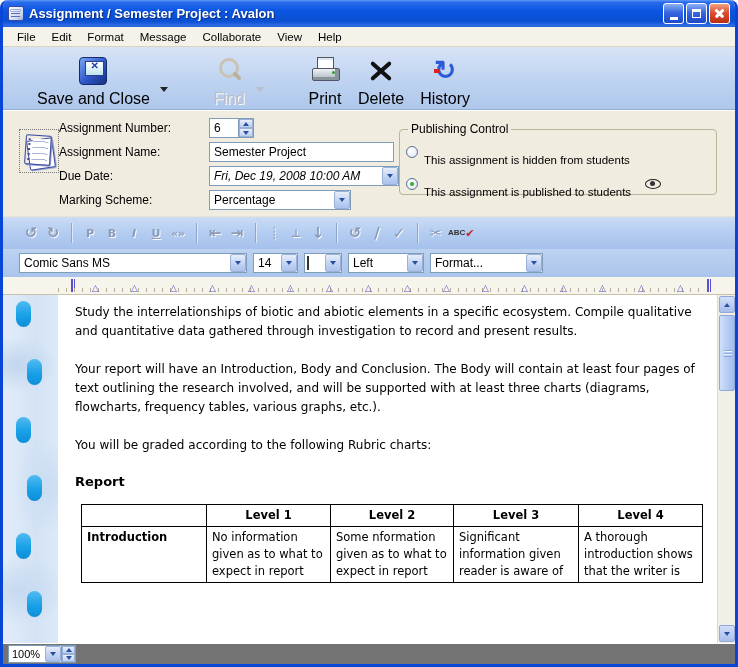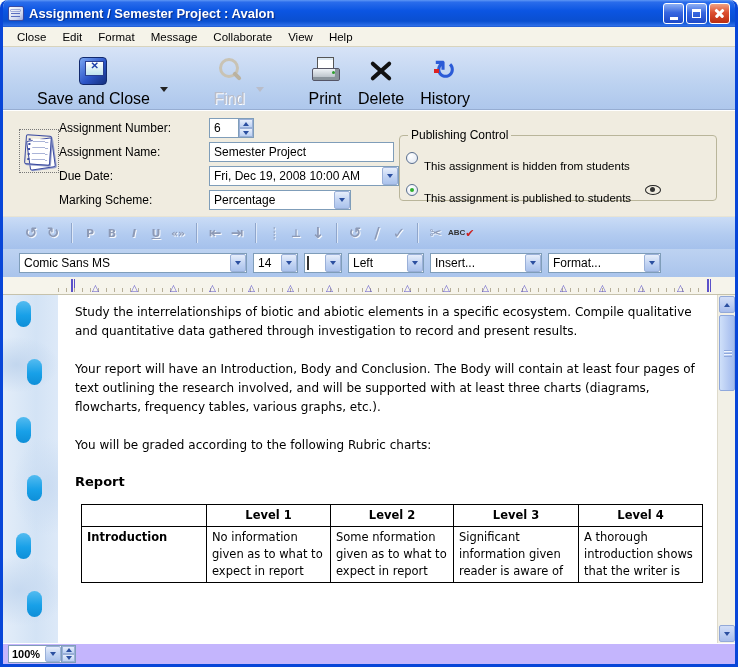--- a/index.html
+++ b/index.html
@@ -67,21 +67,21 @@
   .tinput{height:20px;border:1px solid #7f9db9;background:#fff;font-size:12px;font-family:"Liberation Sans",sans-serif;padding:2px 4px;display:flex;align-items:center;}
   .spinner{display:flex;flex-direction:column;width:15px;height:20px;border:1px solid #7f9db9;border-left:none;}
   .spin{flex:1;background:linear-gradient(180deg,#e7eefb,#bcd0f2);border:1px solid #9ab0d8;display:flex;align-items:center;justify-content:center;}
   .up-tri{width:0;height:0;border-left:3px solid transparent;border-right:3px solid transparent;border-bottom:4px solid #2b4fa0;}
   .down-tri{width:0;height:0;border-left:3px solid transparent;border-right:3px solid transparent;border-top:4px solid #2b4fa0;}
   .dd{height:20px;border:1px solid #7f9db9;background:#fff;display:flex;align-items:center;}
   .dd-val{flex:1;font-size:12px;padding:0 4px;white-space:nowrap;overflow:hidden;}
   .dd-btn{width:16px;height:18px;background:linear-gradient(180deg,#e7eefb 0%,#c4d5f3 50%,#aac2ec 100%);border:1px solid #9ab0d8;border-radius:2px;display:flex;align-items:center;justify-content:center;}
   .chev{width:0;height:0;border-left:3.5px solid transparent;border-right:3.5px solid transparent;border-top:4.5px solid #2b4fa0;}
 
-  .pubbox{position:absolute;right:18px;top:24px;width:318px;height:66px;border:1px solid #b9b59a;border-radius:4px;padding:4px 6px 0 6px;}
+  .pubbox{position:absolute;right:18px;top:18px;width:318px;height:66px;border:1px solid #b9b59a;border-radius:4px;padding:4px 6px 0 6px;}
   .pubbox .legend{position:absolute;left:8px;top:-8px;background:#f0ece0;padding:0 3px;font-size:12px;color:#000;}
   .radiorow{display:flex;align-items:center;margin-top:4px;gap:6px;}
   .radio{width:12px;height:12px;border:1px solid #5a6f8f;border-radius:50%;background:radial-gradient(circle at 35% 30%,#fff 0%,#e8edf5 70%,#cdd6e4 100%);position:relative;flex:0 0 12px;}
   .radio.sel::after{content:"";position:absolute;left:3px;top:3px;width:4px;height:4px;border-radius:50%;background:#2fae2f;}
   .radiolbl{font-size:11.5px;color:#000;white-space:nowrap;margin-top:16px;}
   .eye{width:16px;height:10px;position:relative;margin-left:8px;flex:0 0 16px;}
   .eye::before{content:"";position:absolute;inset:0;border:1.5px solid #222;border-radius:50%/50%;}
   .eye::after{content:"";position:absolute;left:5px;top:2px;width:5px;height:5px;background:#333;border-radius:50%;}
 
   
@@ -125,21 +125,21 @@
   .c0{width:125px;} .c1{width:124px;} .c2{width:123px;} .c3{width:125px;} .c4{width:124px;}
 
   
   .vscroll{position:absolute;right:0;top:0;width:18px;bottom:0;background:#f2f0e6;border-left:1px solid #dedacb;}
   .sbtn{position:absolute;left:1px;width:16px;height:17px;background:linear-gradient(180deg,#d3def7 0%,#bccdf2 55%,#a9bdec 100%);border:1px solid #93a9d8;border-radius:2px;display:flex;align-items:center;justify-content:center;}
   .sbtn.up{top:1px;} .sbtn.down{bottom:1px;}
   .sthumb{position:absolute;left:1px;top:20px;width:16px;height:76px;background:linear-gradient(90deg,#cfe0f9 0%,#b4c9f2 60%,#a2bbee 100%);border:1px solid #8fa8dc;border-radius:2px;}
   .sthumb::after{content:"";position:absolute;left:4px;top:34px;width:8px;height:7px;background-image:repeating-linear-gradient(180deg,#8fa8dc 0 1px,#eef3fc 1px 2px,transparent 2px 3px);}
 
   
-  .statusbar{height:21px;flex:0 0 21px;background:#c4b5fd;border-top:1px solid #fff;display:flex;align-items:center;padding-left:5px;font-weight:bold;}
+  .statusbar{height:21px;flex:0 0 21px;background:#737373;border-top:1px solid #fff;display:flex;align-items:center;padding-left:5px;}
   .zoomctl{display:flex;align-items:center;height:18px;}
   .zoombox{height:18px;border:1px solid #7f9db9;background:#fff;display:flex;align-items:center;}
   .zoomval{font-size:11px;padding:0 3px;width:36px;}
   .zoomspin{display:flex;flex-direction:column;width:14px;height:18px;border:1px solid #7f9db9;border-left:none;}
 </style>
 </head>
 <body>
 
 <div class="window">
 
@@ -153,21 +153,21 @@
       <span class="wbtn max">
           <span class="glyph-max"></span>
         </span>
       <span class="wbtn close">
           <span class="glyph-x"></span>
         </span>
     </span>
   </div>
 
   <div class="menubar">
-    <span class="menuitem">Close</span>
+    <span class="menuitem">File</span>
     <span class="menuitem">Edit</span>
     <span class="menuitem">Format</span>
     <span class="menuitem">Message</span>
     <span class="menuitem">Collaborate</span>
     <span class="menuitem">View</span>
     <span class="menuitem">Help</span>
   </div>
 
   <div class="toolbar">
     <div class="tbtn">
@@ -223,21 +223,21 @@
               <span class="down-tri"></span>
             </span>
         </span>
       </span>
       <span class="flabel">Assignment Name:</span>
       <span class="fval">
           <span class="tinput" style="width:185px;">Semester Project</span>
         </span>
       <span class="flabel">Due Date:</span>
       <span class="fval">
-        <span class="dd" style="width:190px;">
+        <span class="dd" style="width:190px;font-style:italic;">
           <span class="dd-val">Fri, Dec 19, 2008 10:00 AM</span>
           <span class="dd-btn">
               <span class="chev"></span>
             </span>
         </span>
       </span>
       <span class="flabel">Marking Scheme:</span>
       <span class="fval">
         <span class="dd" style="width:142px;">
           <span class="dd-val">Percentage</span>
@@ -316,26 +316,20 @@
         </span>
     </span>
     <span class="dd" style="width:38px;">
       <span class="dd-val" style="padding:0 2px;"><span class="swatch" style="background: rgb(10, 125, 10);"></span></span>
       <span class="dd-btn">
           <span class="chev"></span>
         </span>
     </span>
     <span class="dd" style="width:76px;">
       <span class="dd-val">Left</span>
-      <span class="dd-btn">
-          <span class="chev"></span>
-        </span>
-    </span>
-    <span class="dd" style="width:112px;">
-      <span class="dd-val">Insert...</span>
       <span class="dd-btn">
           <span class="chev"></span>
         </span>
     </span>
     <span class="dd" style="width:113px;">
       <span class="dd-val">Format...</span>
       <span class="dd-btn">
           <span class="chev"></span>
         </span>
     </span>

